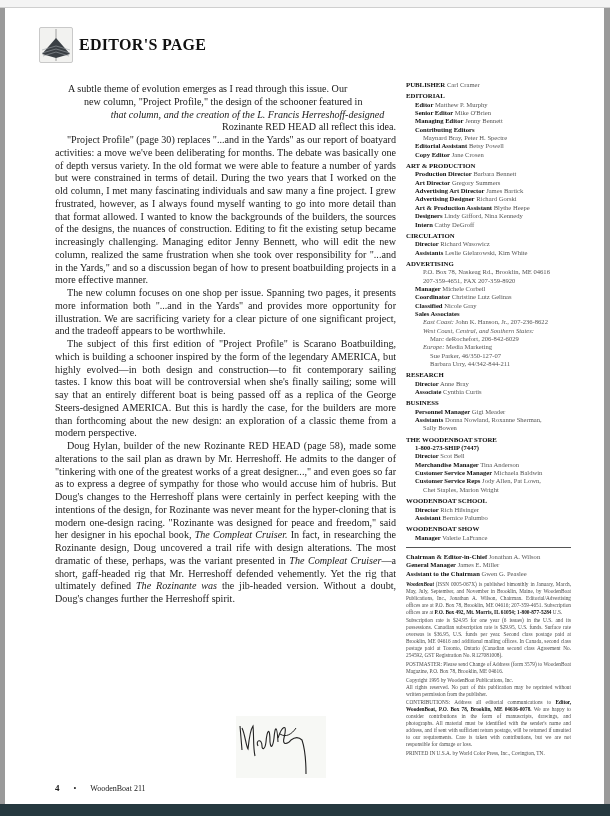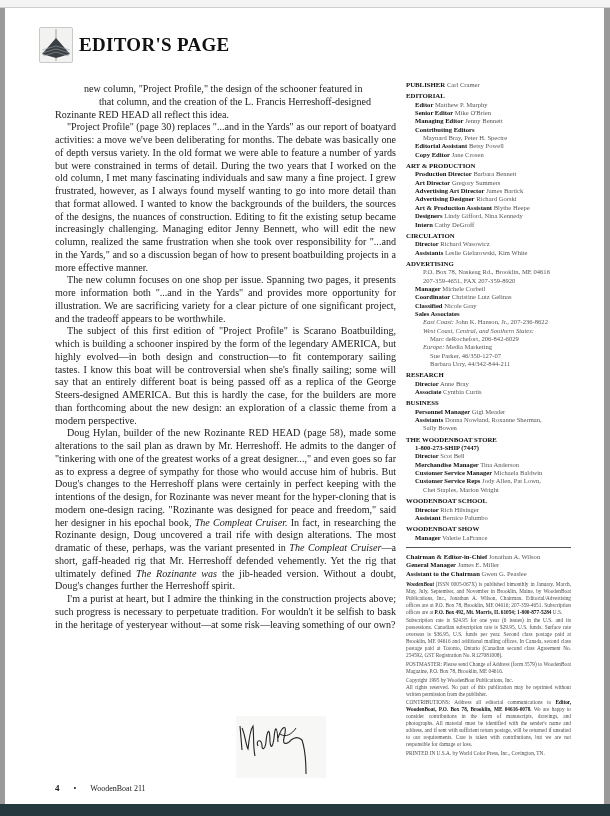--- a/index.html
+++ b/index.html
@@ -10,29 +10,29 @@
     color: #1a1a1a;
   }
   .topbar { position: absolute; left: 0; top: 0; width: 610px; height: 7px; background: #f4f4f4; border-bottom: 1px solid #cfcfcf; }
   .leftrail { position: absolute; left: 0; top: 8px; width: 5px; height: 796px; background: #9a9a9a; }
   .rightrail { position: absolute; left: 604px; top: 8px; width: 6px; height: 796px; background: #9a9a9a; }
   .bottombar { position: absolute; left: 0; top: 804px; width: 610px; height: 12px; background: #26393f; }
 
   .header { position: absolute; left: 39px; top: 27px; height: 36px; display: flex; align-items: center; }
   .logo { width: 32px; height: 34px; border: 1px solid #c9c9c9; border-radius: 2px; background: #f2f2f0; position: relative; overflow: hidden; margin-right: 6px; }
   .logo svg { display: block; }
-  .page-title { font-family: "Liberation Serif", "DejaVu Serif", serif; font-weight: bold; font-size: 19px; letter-spacing: 0.3px; color: #111; }
+  .page-title { font-family: "Liberation Serif", "DejaVu Serif", serif; font-weight: bold; font-size: 16px; letter-spacing: 0.3px; color: #111; }
 
   .body-col { position: absolute; left: 55px; top: 83px; width: 341px; font-size: 10.1px; line-height: 12.75px; text-align: justify; }
   .body-col p { margin: 0; text-indent: 12px; }
   .body-col p.first { text-indent: 0; }
   .first .l1 { display: block; padding-left: 13px; text-align: left; }
   .first .l2 { display: block; padding-left: 29px; text-align: left; }
-  .first .l3 { display: block; padding-left: 44px; text-align: left; }
-  .first .l4 { display: block; text-align: left; }
+  .first .l3 { display: block; padding-left: 44px; text-align: center; font-style: italic; }
+  .first .l4 { display: block; text-align: right; }
   .body-col em { }
 
   .signature { position: absolute; left: 236px; top: 716px; width: 90px; height: 62px; background: #f7f8f5; }
 
   .folio { position: absolute; left: 55px; top: 783px; font-size: 8px; display: flex; gap: 14px; align-items: center; }
   .folio .num { font-weight: bold; font-size: 9px; }
 
   .masthead { position: absolute; left: 406px; top: 81px; width: 165px; font-size: 6.6px; line-height: 8.35px; color: #3a3a3a; }
   .mh-sec { margin-bottom: 3px; }
   .mh-head { font-weight: bold; color: #111; font-size: 6.8px; }
@@ -62,29 +62,29 @@
       <path d="M2 22 L16 18 L30 22" stroke="#9aa0a5" stroke-width="0.6" fill="none"></path>
       <path d="M2 25 L16 21 L30 25" stroke="#9aa0a5" stroke-width="0.6" fill="none"></path>
       <path d="M3 28 L16 24 L29 28" stroke="#9aa0a5" stroke-width="0.6" fill="none"></path>
     </svg>
   </div>
   <div class="page-title">EDITOR'S PAGE</div>
 </div>
 
 <div class="body-col">
   <p class="first">
+    <span class="l1">A subtle theme of evolution emerges as I read through this issue. Our</span>
     <span class="l2">new column, "Project Profile," the design of the schooner featured in</span>
     <span class="l3">that column, and the creation of the L. Francis Herreshoff-designed</span>
     <span class="l4">Rozinante RED HEAD all reflect this idea.</span>
   </p>
   <p>"Project Profile" (page 30) replaces "...and in the Yards" as our report of boatyard activities: a move we've been deliberating for months. The debate was basically one of depth versus variety. In the old format we were able to feature a number of yards but were constrained in terms of detail. During the two years that I worked on the old column, I met many fascinating individuals and saw many a fine project. I grew frustrated, however, as I always found myself wanting to go into more detail than that format allowed. I wanted to know the backgrounds of the builders, the sources of the designs, the nuances of construction. Editing to fit the existing setup became increasingly challenging. Managing editor Jenny Bennett, who will edit the new column, realized the same frustration when she took over responsibility for "...and in the Yards," and so a discussion began of how to present boatbuilding projects in a more effective manner.</p>
   <p>The new column focuses on one shop per issue. Spanning two pages, it presents more information both "...and in the Yards" and provides more opportunity for illustration. We are sacrificing variety for a clear picture of one significant project, and the tradeoff appears to be worthwhile.</p>
   <p>The subject of this first edition of "Project Profile" is Scarano Boatbuilding, which is building a schooner inspired by the form of the legendary AMERICA, but highly evolved—in both design and construction—to fit contemporary sailing tastes. I know this boat will be controversial when she's finally sailing; some will say that an entirely different boat is being passed off as a replica of the George Steers-designed AMERICA. But this is hardly the case, for the builders are more than forthcoming about the new design: an exploration of a classic theme from a modern perspective.</p>
   <p><span>Doug Hylan, builder of the new Rozinante RED HEAD (page 58), made some alterations to the sail plan as drawn by Mr. Herreshoff. He admits to the danger of "tinkering with one of the greatest works of a great designer...," and even goes so far as to express a degree of sympathy for those who would accuse him of hubris. But Doug's changes to the Herreshoff plans were certainly in perfect keeping with the intentions of the design, for Rozinante was never meant for the hyper-cloning that is modern one-design racing. "Rozinante was designed for peace and freedom," said her designer in his epochal book, </span><em>The Compleat Cruiser.</em><span> In fact, in researching the Rozinante design, Doug uncovered a trail rife with design alterations. The most dramatic of these, perhaps, was the variant presented in </span><em>The Compleat Cruiser</em><span>—a short, gaff-headed rig that Mr. Herreshoff defended vehemently. Yet the rig that ultimately defined </span><em>The Rozinante was</em><span> the jib-headed version. Without a doubt, Doug's changes further the Herreshoff spirit.</span></p>
-  <p>I'm a purist at heart, but I admire the thinking in the construction projects above; such progress is necessary to perpetuate tradition. For wouldn't it be selfish to bask in the heritage of yesteryear without—at some risk—leaving something of our own?</p>
 </div>
 
 <div class="signature" title="Matthew P. Murphy signature">
   <svg width="90" height="62" viewBox="0 0 90 62">
     <path d="M4 10 L6 34 M6 12 C9 18 10 30 12 33 C13 24 14 14 17 10 C18 20 17 32 19 40" stroke="#222" stroke-width="1.1" fill="none"></path>
     <path d="M22 30 C19 24 26 22 26 30 C26 34 29 34 30 26 C31 14 34 10 34 26 C35 34 37 30 38 22 C39 10 41 8 42 26" stroke="#222" stroke-width="1.1" fill="none"></path>
     <path d="M42 22 C46 10 52 6 48 22 C46 30 52 28 55 24 C60 20 64 22 66 24 C68 30 70 44 70 58" stroke="#222" stroke-width="1.1" fill="none"></path>
     <path d="M44 18 C50 22 56 18 60 12" stroke="#222" stroke-width="1" fill="none"></path>
   </svg>
 </div>

